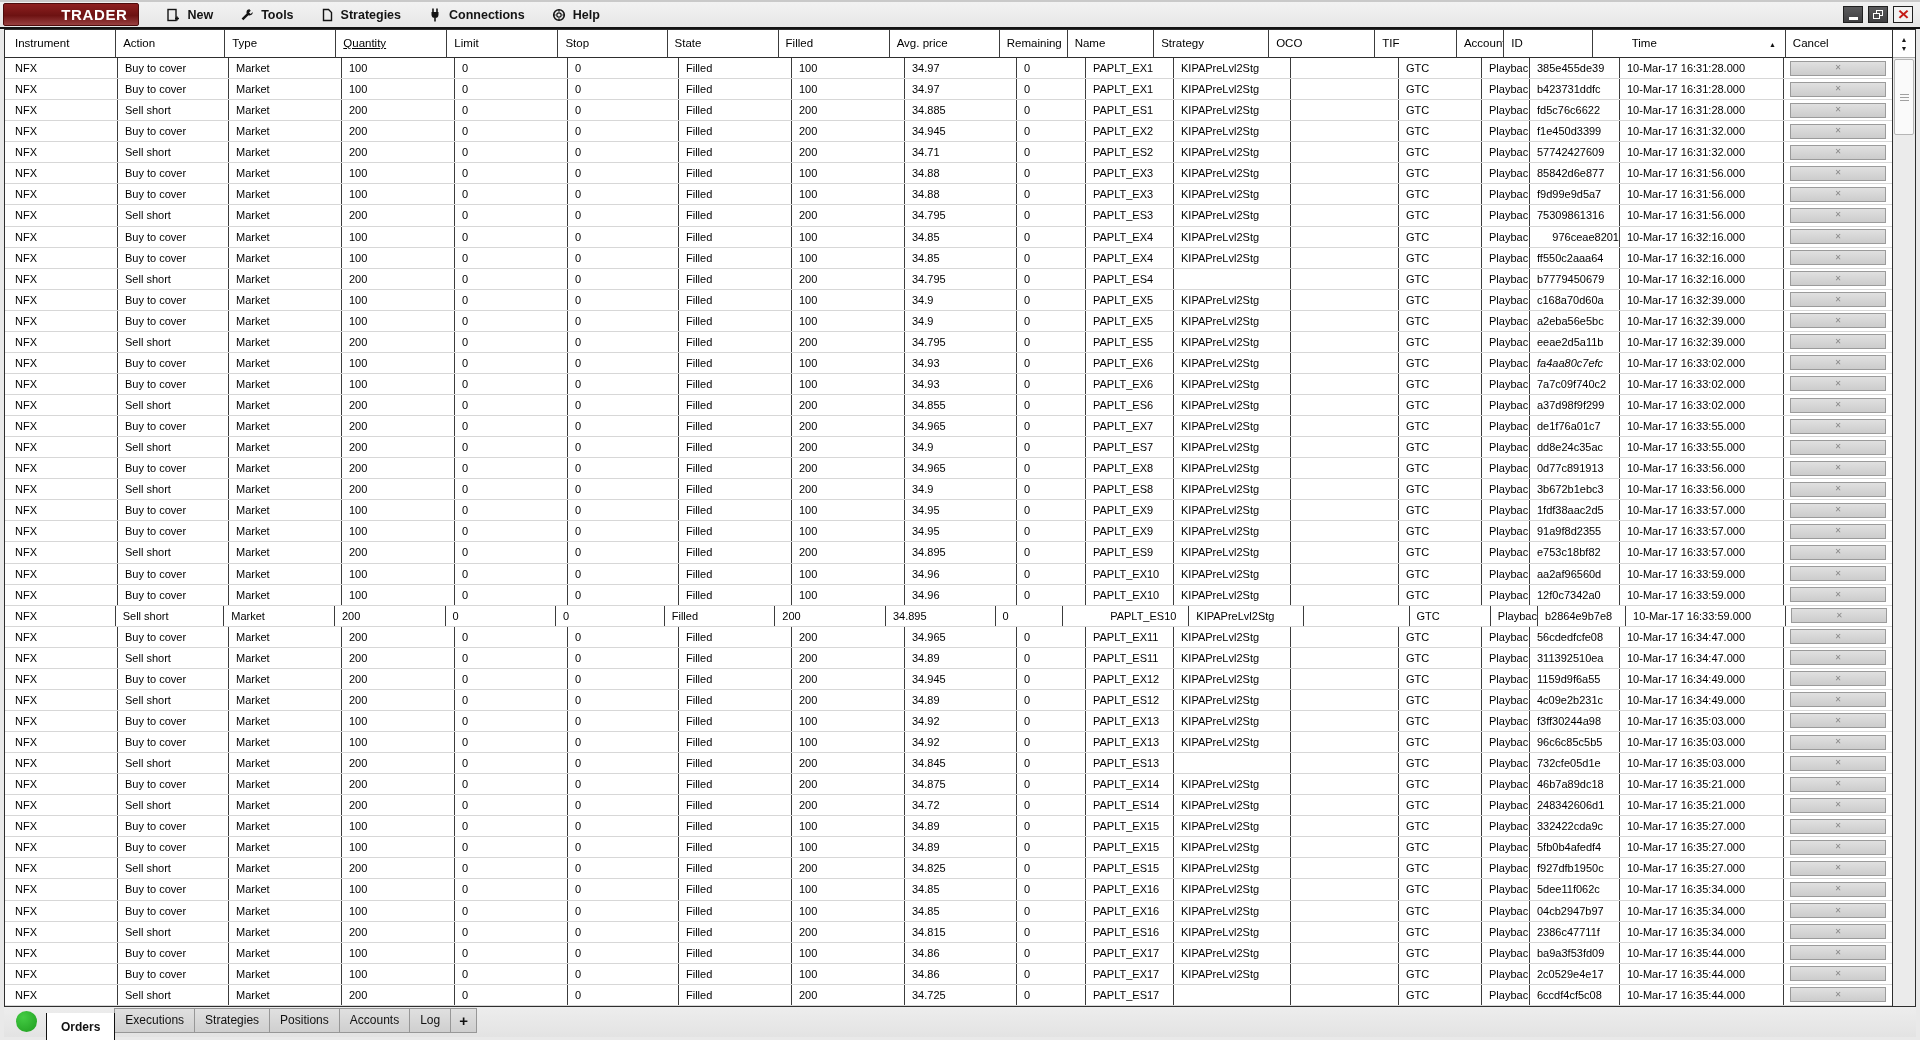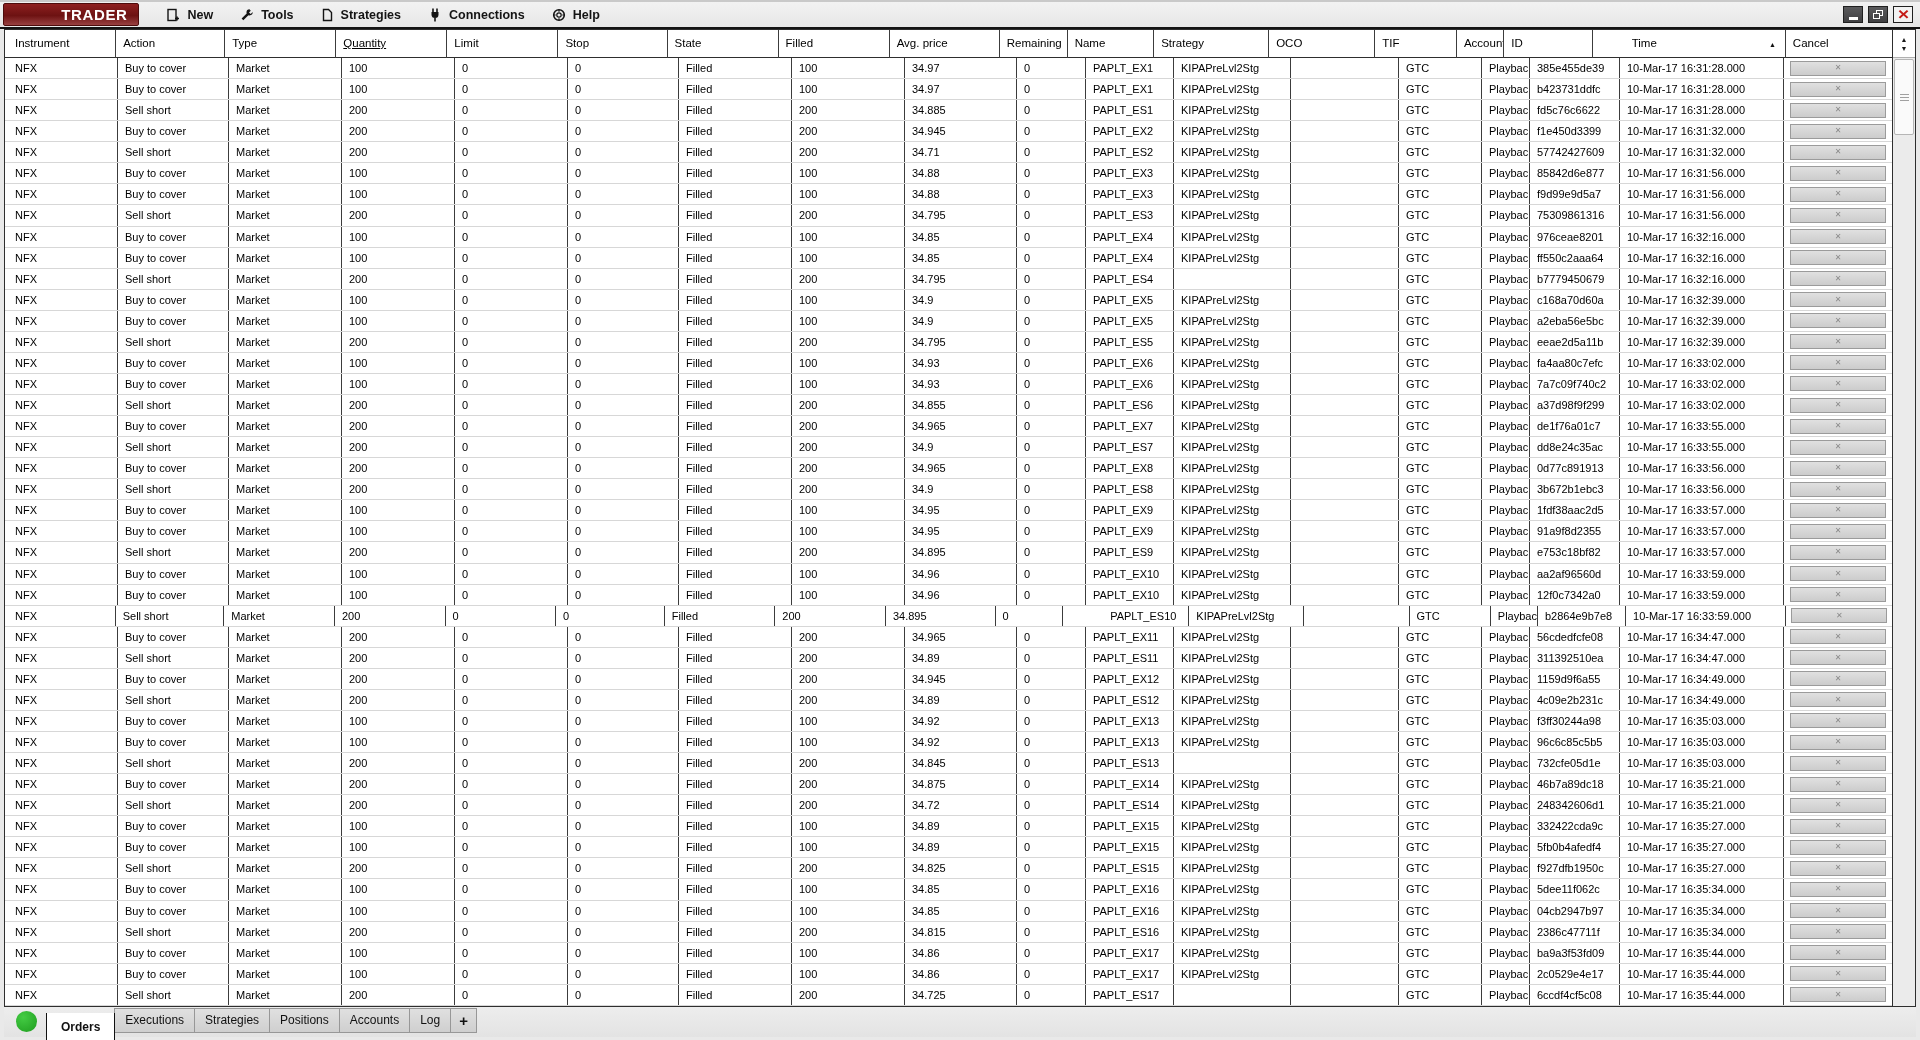--- a/index.html
+++ b/index.html
@@ -399,21 +399,21 @@
         <div class="td" style="width: 111px;">0</div>
         <div class="td" style="width: 113px;">Filled</div>
         <div class="td" style="width: 113px;">100</div>
         <div class="td" style="width: 112px;">34.85</div>
         <div class="td" style="width: 69px;">0</div>
         <div class="td" style="width: 88px;">PAPLT_EX4</div>
         <div class="td" style="width: 117px;">KIPAPreLvl2Stg</div>
         <div class="td" style="width: 108px;"></div>
         <div class="td" style="width: 83px;">GTC</div>
         <div class="td" style="width: 48px;">Playbac</div>
-        <div class="td" style="width: 90px;">976ceae8201</div>
+        <div class="td" style="width: 90px; text-align: right;">976ceae8201</div>
         <div class="td" style="width: 164px;">10-Mar-17 16:32:16.000</div>
         <div class="td cancel-cell" style="width: 108px;">
           <button class="cancel-btn">✕</button>
         </div>
       </div>
       <div class="tr">
         <div class="td" style="width: 113px;">NFX</div>
         <div class="td" style="width: 111px;">Buy to cover</div>
         <div class="td" style="width: 113px;">Market</div>
         <div class="td" style="width: 113px;">100</div>
@@ -531,21 +531,21 @@
         <div class="td" style="width: 111px;">0</div>
         <div class="td" style="width: 113px;">Filled</div>
         <div class="td" style="width: 113px;">100</div>
         <div class="td" style="width: 112px;">34.93</div>
         <div class="td" style="width: 69px;">0</div>
         <div class="td" style="width: 88px;">PAPLT_EX6</div>
         <div class="td" style="width: 117px;">KIPAPreLvl2Stg</div>
         <div class="td" style="width: 108px;"></div>
         <div class="td" style="width: 83px;">GTC</div>
         <div class="td" style="width: 48px;">Playbac</div>
-        <div class="td" style="width: 90px;">fa4aa80c7efc</div>
+        <div class="td" style="width: 90px; font-style: italic;">fa4aa80c7efc</div>
         <div class="td" style="width: 164px;">10-Mar-17 16:33:02.000</div>
         <div class="td cancel-cell" style="width: 108px;">
           <button class="cancel-btn">✕</button>
         </div>
       </div>
       <div class="tr">
         <div class="td" style="width: 113px;">NFX</div>
         <div class="td" style="width: 111px;">Buy to cover</div>
         <div class="td" style="width: 113px;">Market</div>
         <div class="td" style="width: 113px;">100</div>

